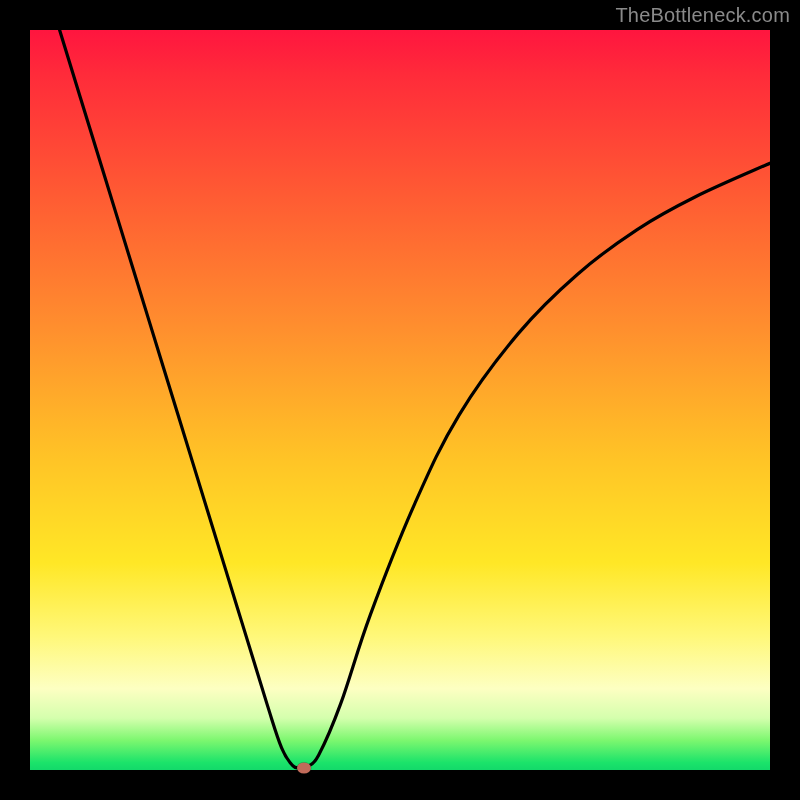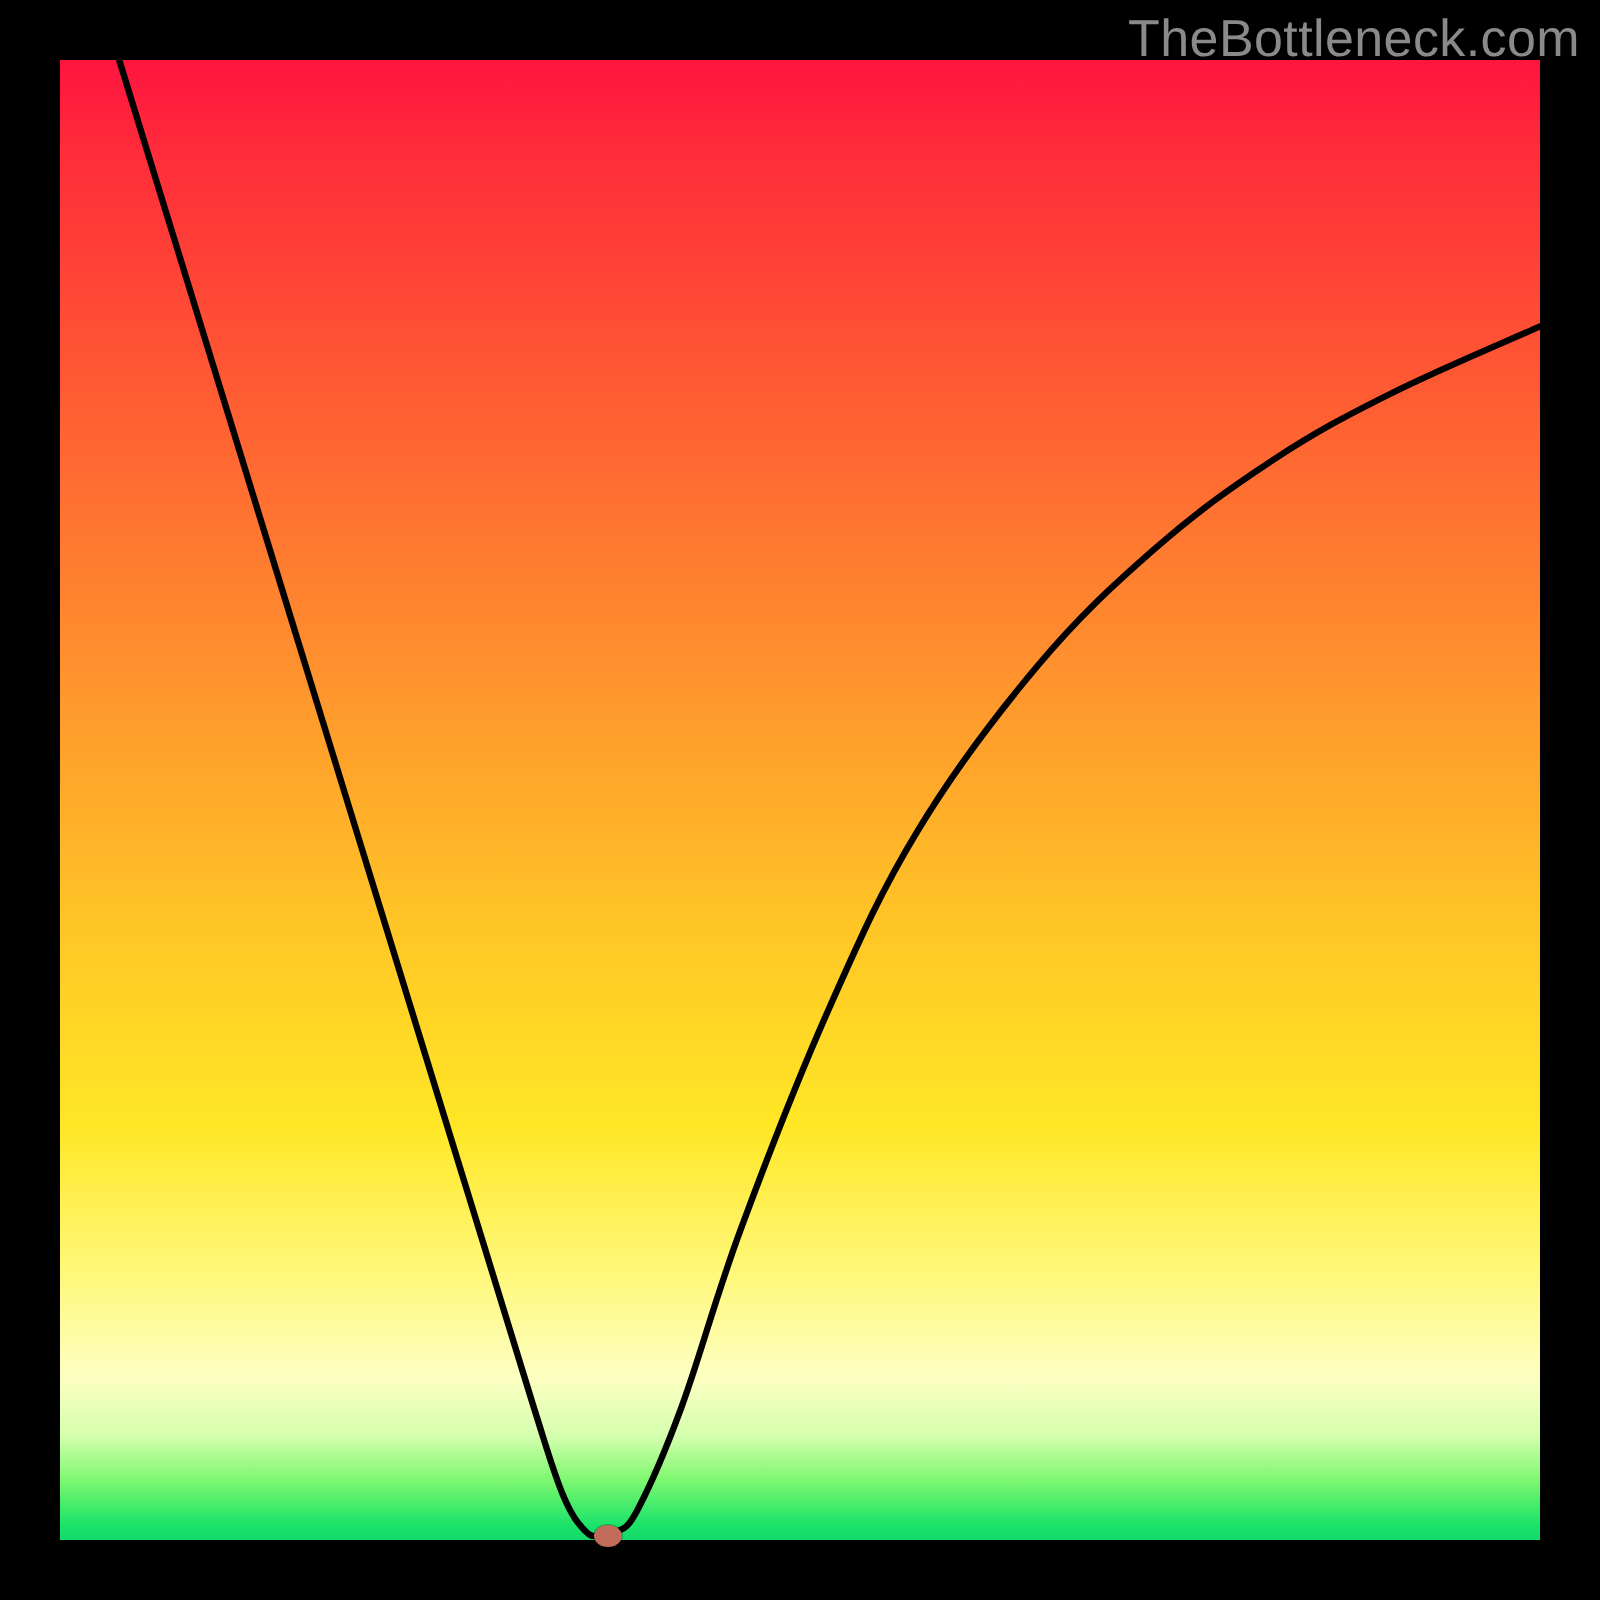--- a/index.html
+++ b/index.html
@@ -40,21 +40,21 @@
       #7cf76f 96%,
       #1be36a 99%,
       #13d96a 100%
     );
   }
   .watermark {
     position: absolute;
     top: 4px;
     right: 10px;
     color: #8a8a8a;
-    font-size: 26px;
+    font-size: 20px;
     font-weight: 500;
     letter-spacing: 0.2px;
     user-select: none;
   }
   svg.curve {
     position: absolute;
     top: 0;
     left: 0;
     width: 740px;
     height: 740px;

